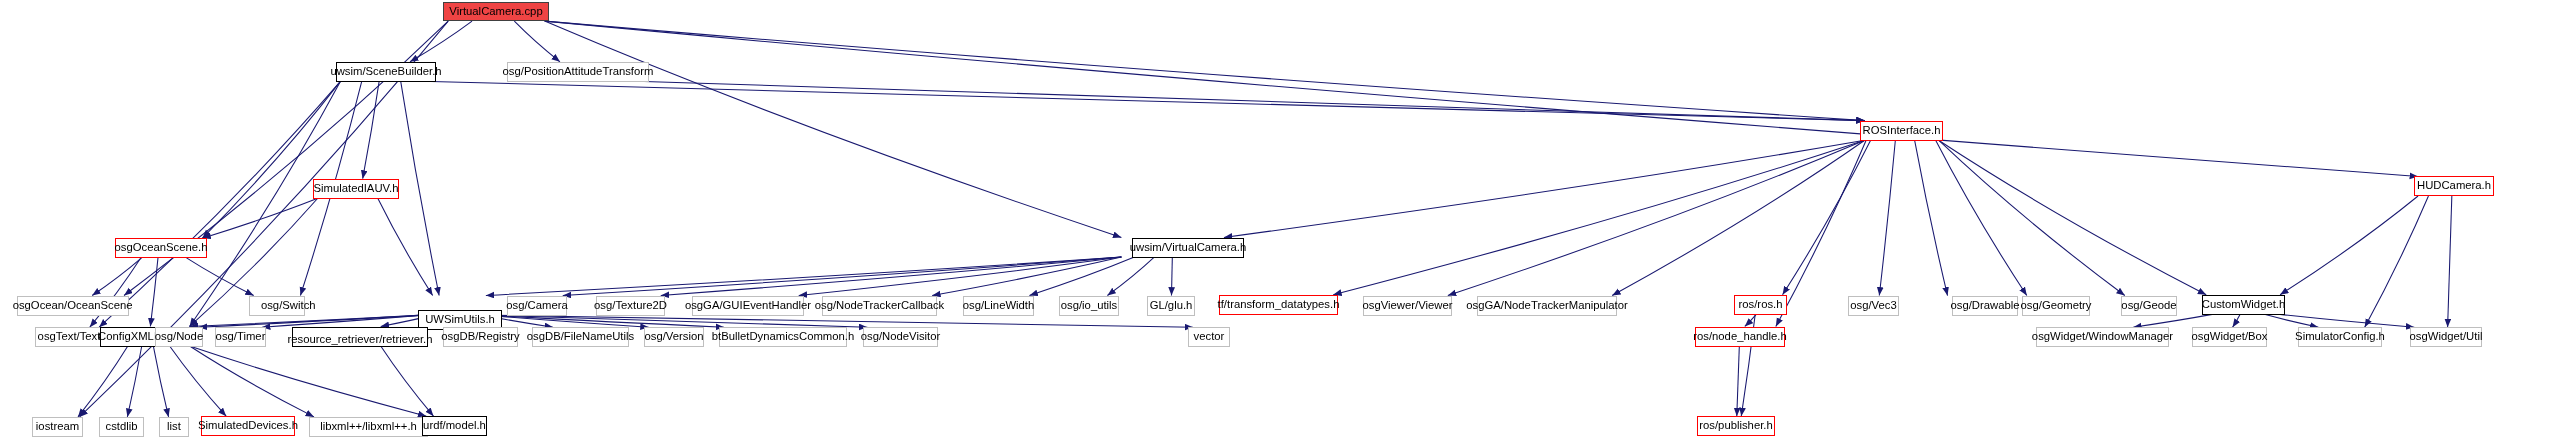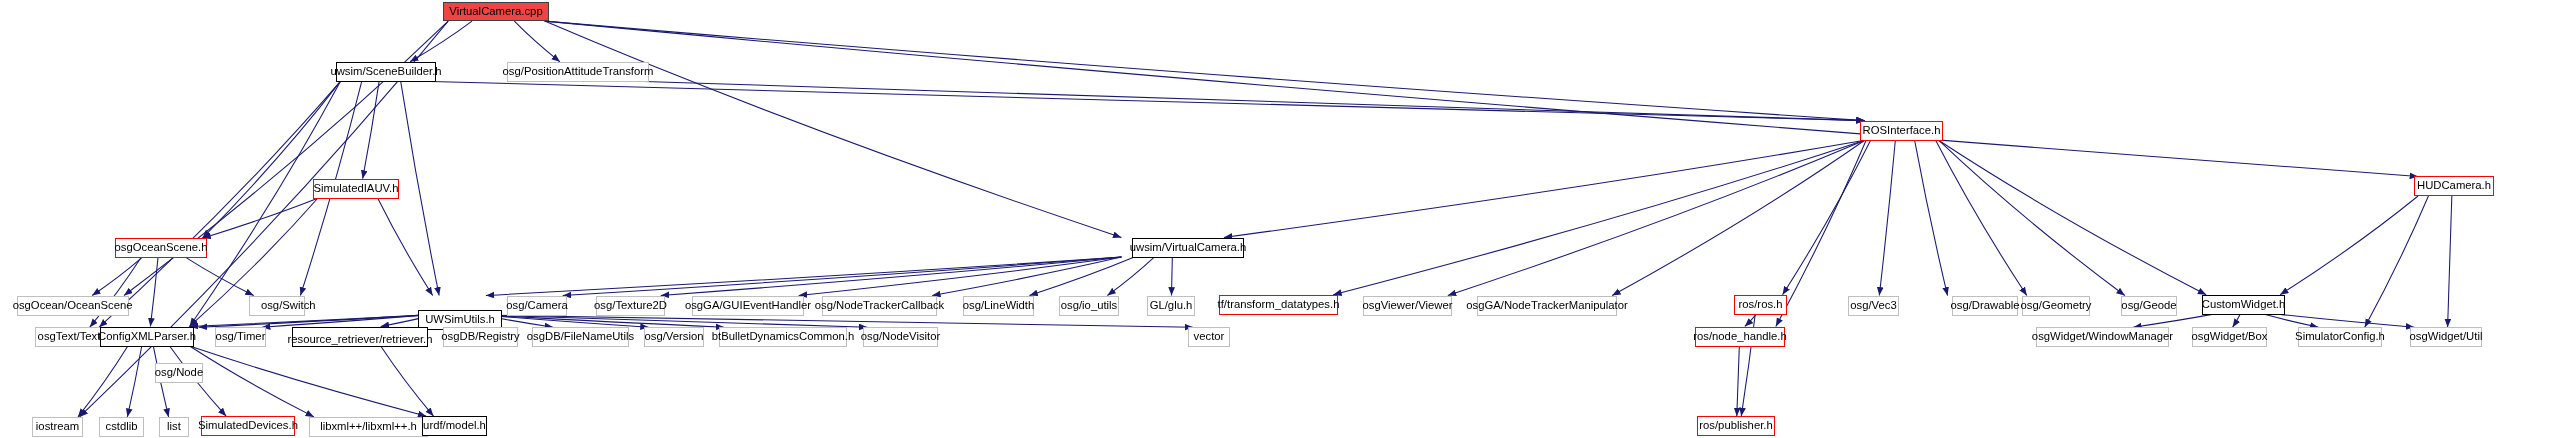--- a/index.html
+++ b/index.html
@@ -216,21 +216,21 @@
     </div>
     <div class="node bold" style="left: 2202px; top: 295px; width: 83px;">
       <span class="node-label">CustomWidget.h</span>
     </div>
     <div class="node" style="left: 35px; top: 327px; width: 68px;">
       <span class="node-label">osgText/Text</span>
     </div>
     <div class="node bold" style="left: 100px; top: 327px; width: 94px;">
       <span class="node-label">ConfigXMLParser.h</span>
     </div>
-    <div class="node" style="left: 155px; top: 327px; width: 48px; margin-top: 36px;">
+    <div class="node" style="left: 155px; top: 327px; width: 48px;">
       <span class="node-label">osg/Node</span>
     </div>
     <div class="node" style="left: 215px; top: 327px; width: 51px;">
       <span class="node-label">osg/Timer</span>
     </div>
     <div class="node bold" style="left: 292px; top: 327px; width: 136px; align-items: flex-end;">
       <span class="node-label">resource_retriever/retriever.h</span>
     </div>
     <div class="node" style="left: 443px; top: 327px; width: 75px;">
       <span class="node-label">osgDB/Registry</span>

